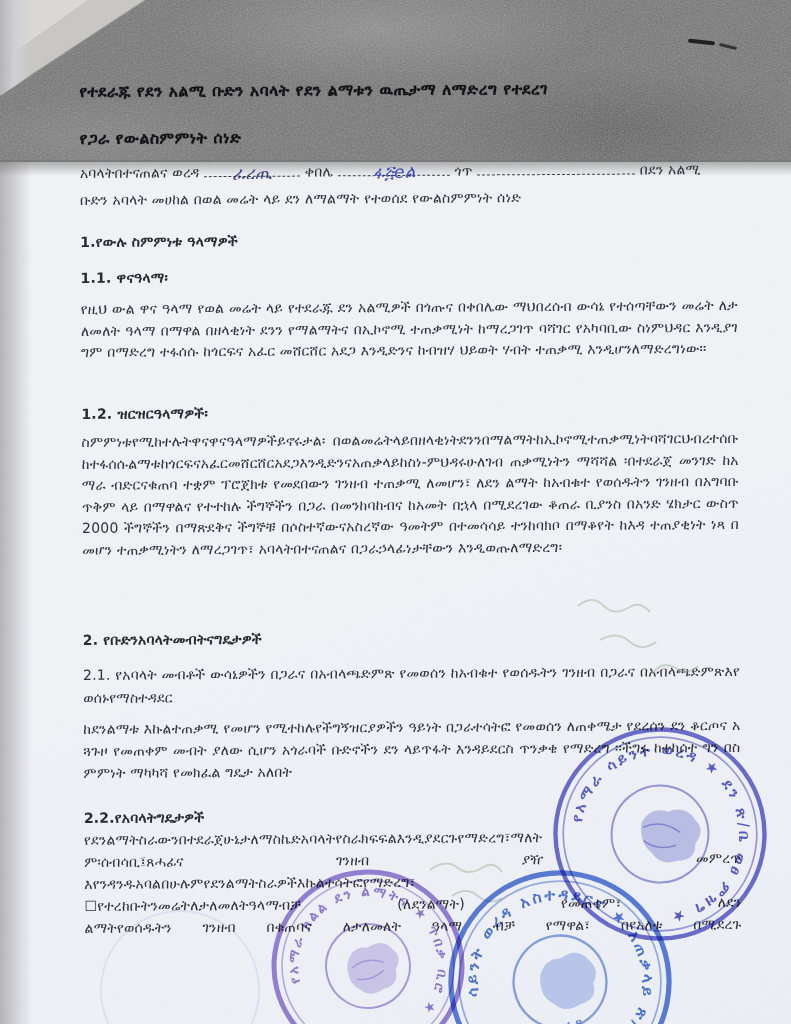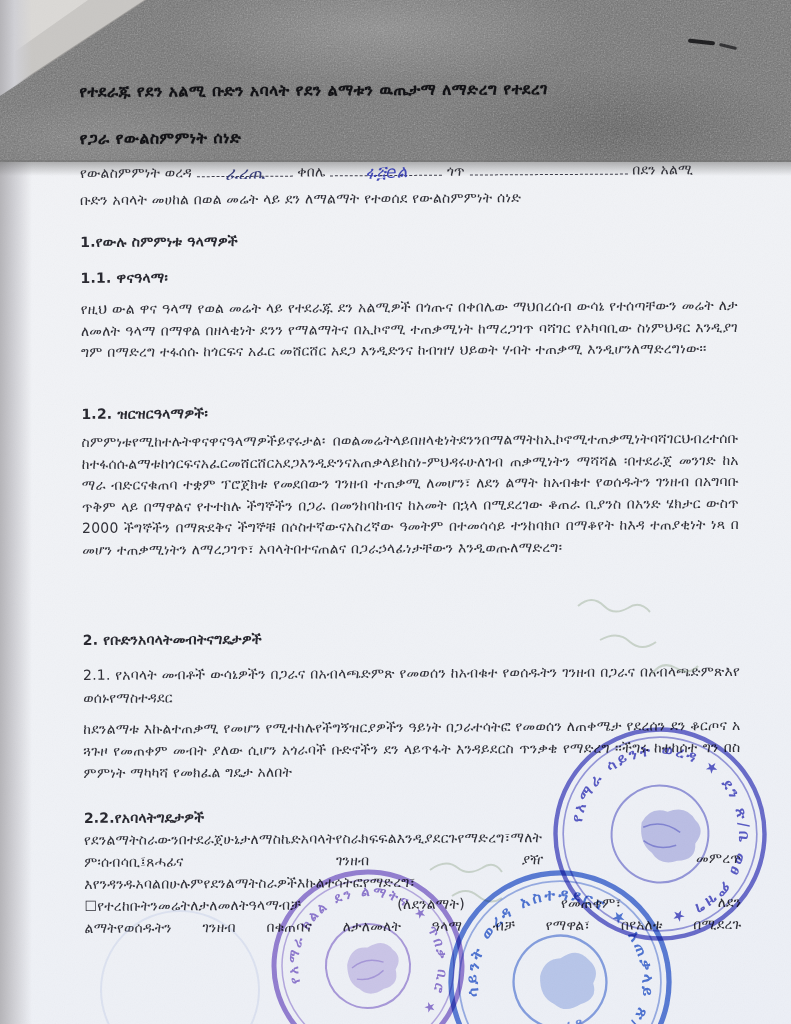--- a/index.html
+++ b/index.html
@@ -84,21 +84,21 @@
 
   <div class="mark-dash dash-a"></div>
   <div class="mark-dash dash-b"></div>
 
   <div class="content">
 
     <div class="tx title-line" style="top:80px;">የተደራጁ የደን አልሚ ቡድን አባላት የደን ልማቱን ዉጤታማ ለማድረግ የተደረገ</div>
     <div class="tx title-line" style="top:127px;">የጋራ የውልስምምነት ሰነድ</div>
 
     <div class="tx intro" style="top:158px;">
-      <span>የውልስምምነት ወረዳ</span>
+      <span>አባላትበተናጠልና ወረዳ</span>
       <span class="blank b1"><span class="hw hw-dark">ፈረጢ</span></span>
       <span>ቀበሌ</span>
       <span class="blank b2"><span class="hw hw-blue">ፋ፭eል</span></span>
       <span>ጎጥ</span>
       <span class="blank b3"></span>
       <span>በደን አልሚ</span>
       <br>
       <span>ቡድን አባላት መሀከል በወል መሬት ላይ ደን ለማልማት የተወሰደ የውልስምምነት ሰነድ</span>
     </div>
 

